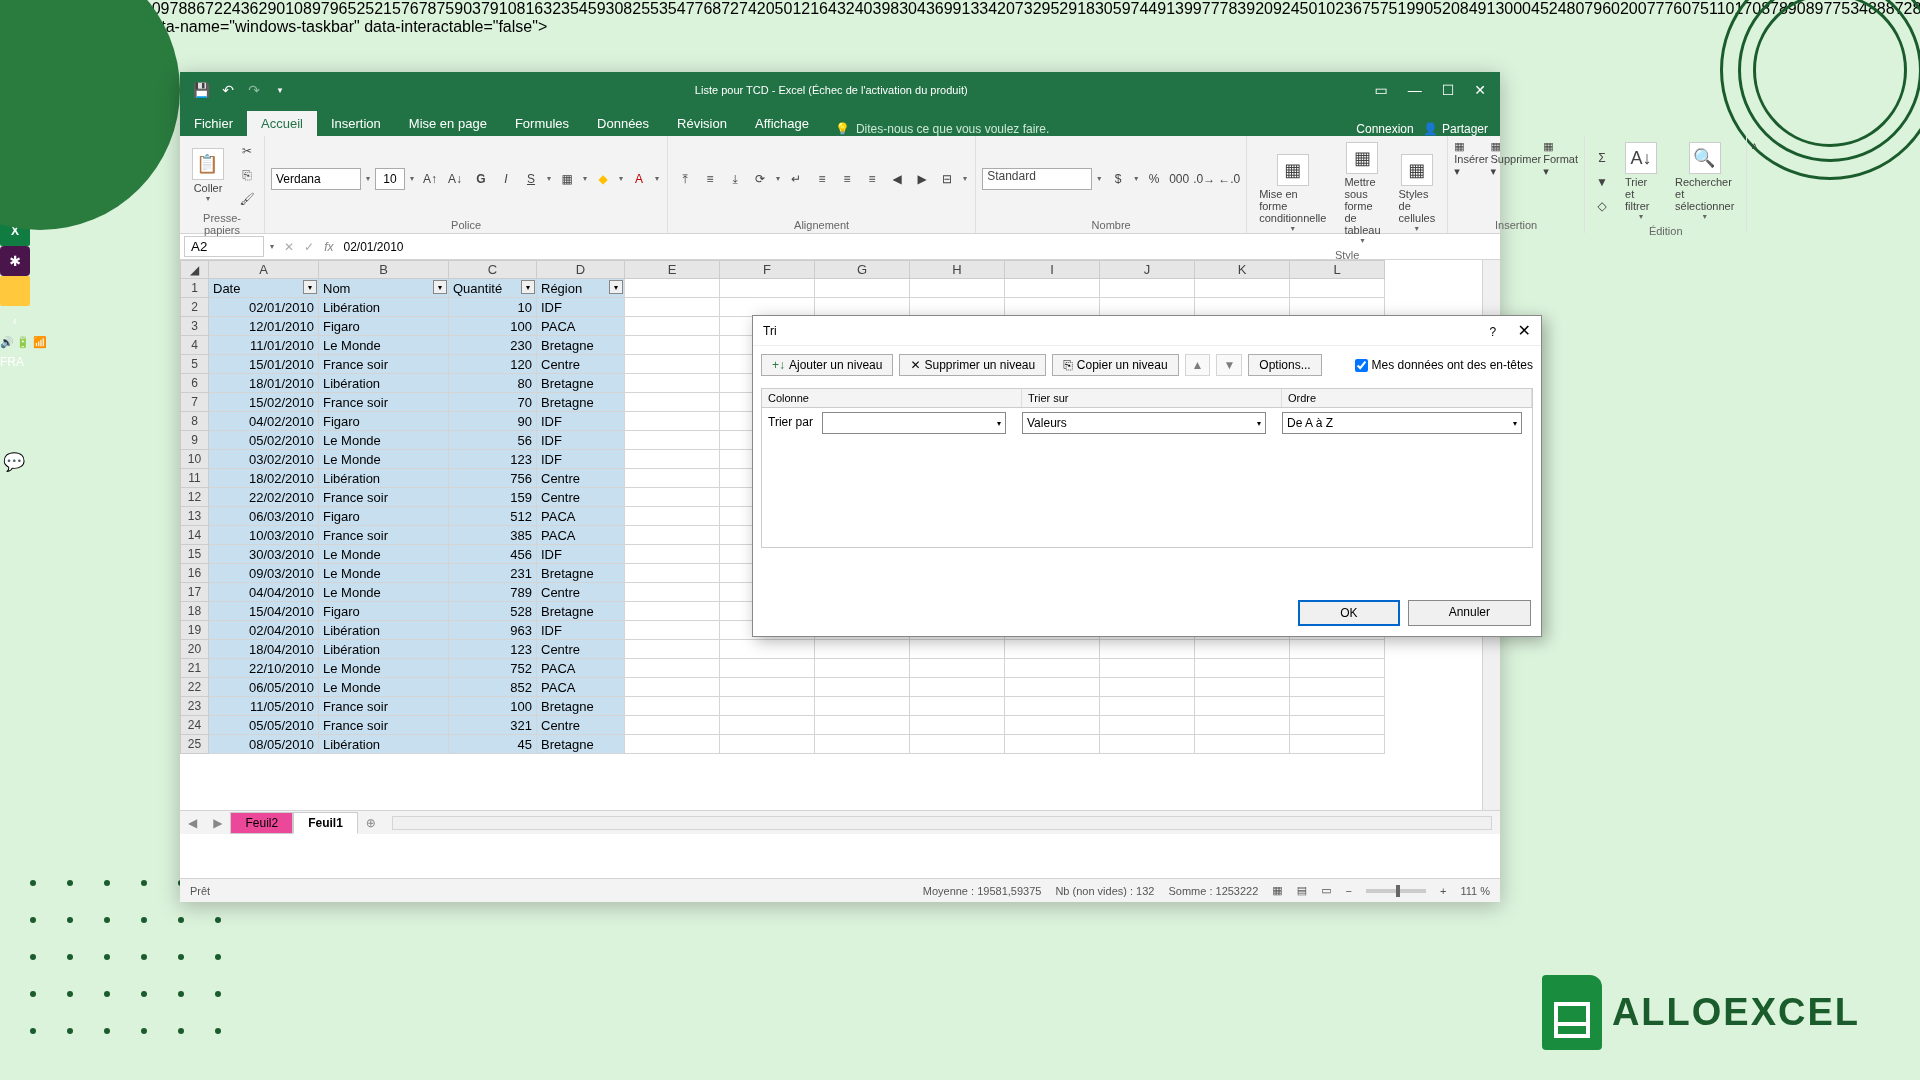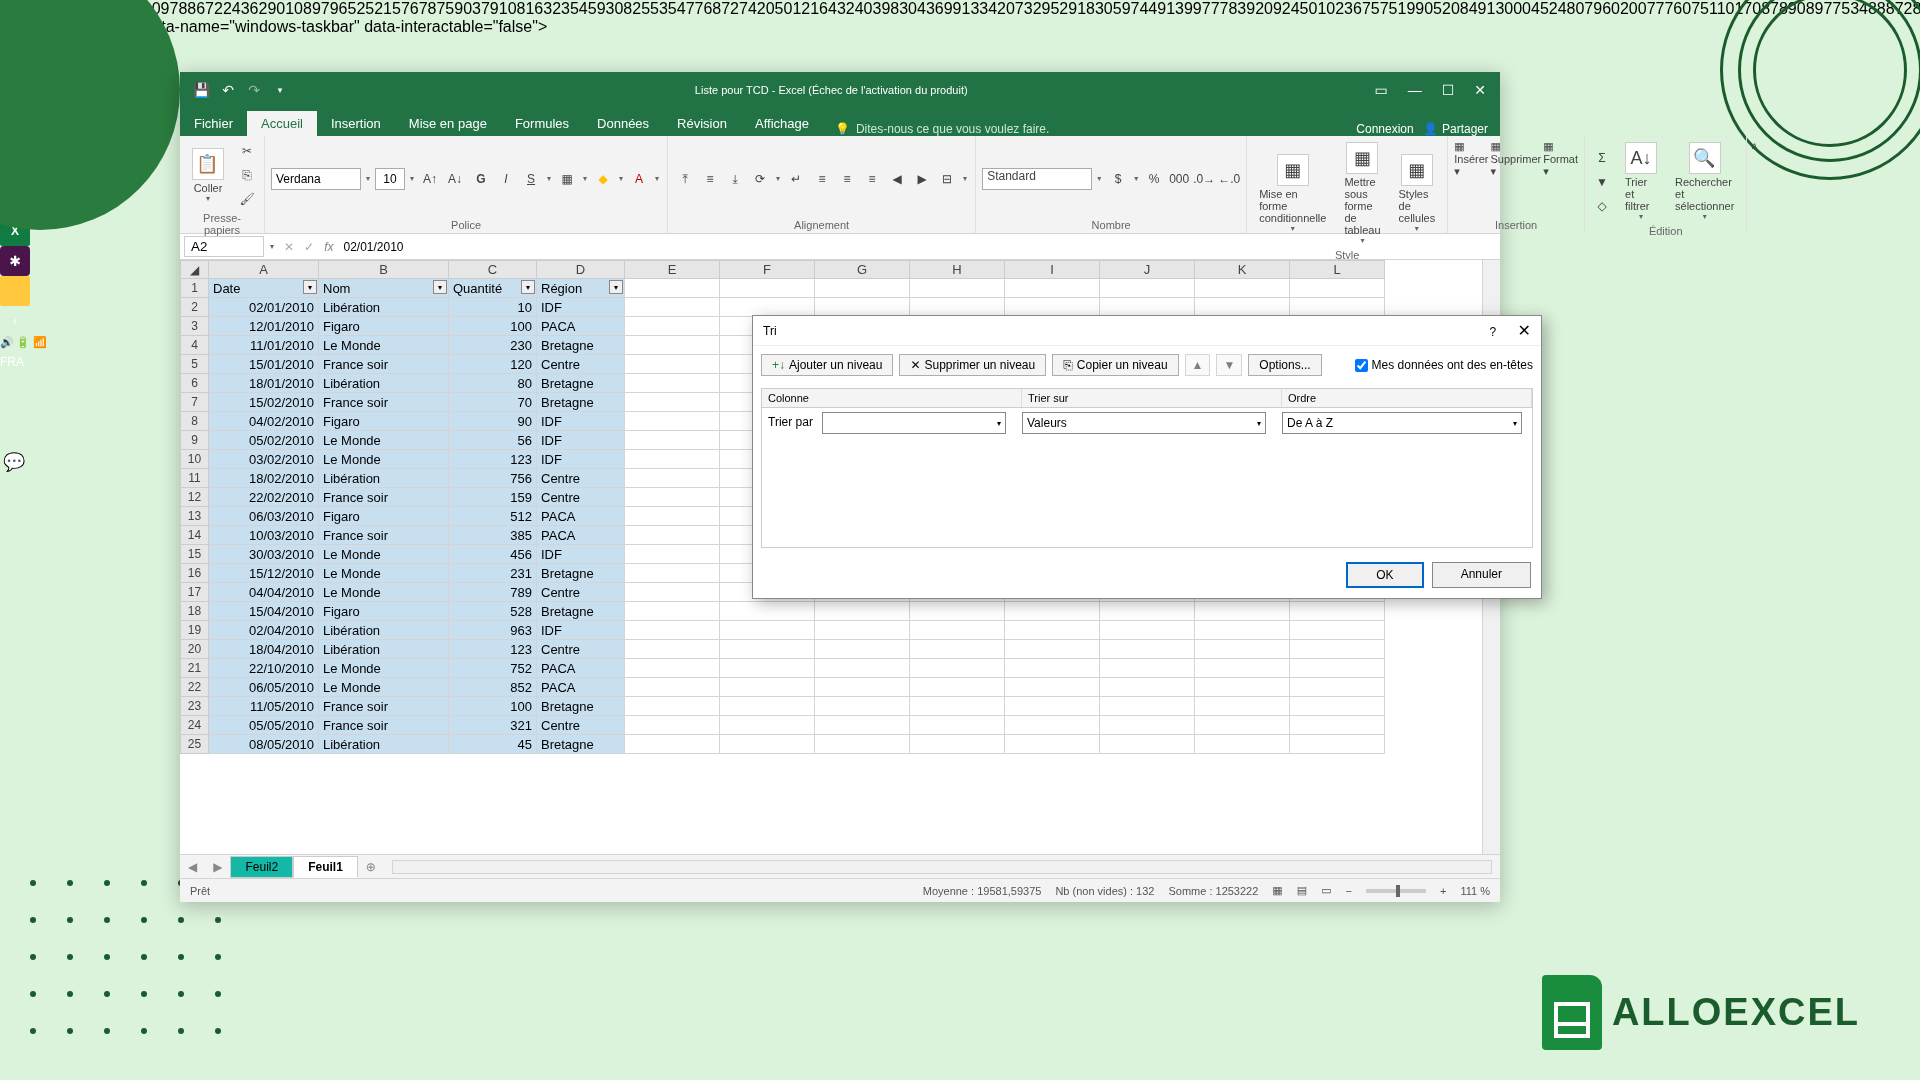--- a/index.html
+++ b/index.html
@@ -58,26 +58,26 @@
 .col-E,.col-F,.col-G,.col-H,.col-I,.col-J,.col-K,.col-L { width: 95px; }
 .grid td { border: 1px solid #d4d4d4; padding: 1px 4px; height: 19px; background:#c8dff0;}
 .grid td.wht { background:#fff; }
 .grid td.num { text-align: right; }
 .hdr-row td { background:#c8dff0; }
 .hdr-cell { position: relative; }
 .filter-btn { position: absolute; right: 1px; top: 1px; width: 14px; height: 14px; border: 1px solid #888; background: #f0f0f0; font-size: 8px; display: flex; align-items: center; justify-content: center; }
 .vscroll { width: 18px; background: #f0f0f0; border-left:1px solid #d4d4d4; }
 
 .tabs-bar { height: 24px; border-top: 1px solid #d4d4d4; display: flex; align-items: center; font-size: 12px; background:#f3f3f3;}
-.sheet-tab { padding: 3px 14px; border: 1px solid #ccc; background: #14b8a6; cursor: pointer; }
+.sheet-tab { padding: 3px 14px; border: 1px solid #ccc; background: #ec4899; cursor: pointer; }
 .sheet-tab.active { background: #fff; border-bottom-color: #fff; font-weight:bold; }
 .tab-nav { padding: 0 8px; color:#888; cursor:pointer; }
 .hscroll { flex:1; height:14px; background:#f0f0f0; border:1px solid #d4d4d4; margin:0 8px;}
 
-.status-bar { height: 24px; background: #f3f3f3; border-top: 1px solid #d4d4d4; display: flex; align-items: center; font-size: 11px; color: #555; padding: 0 10px; }
+.status-bar { height: 24px; background: #f3f3f3; border-top: 1px solid #d4d4d4; display: flex; align-items: center; font-size: 11px; color: #555; padding: 0 10px; margin-top: 44px; }
 .status-bar .right { margin-left: auto; display: flex; gap: 14px; align-items: center; }
 .zoom-slider { width:60px; height:4px; background:#ccc; position:relative;}
 .zoom-slider::after{content:'';position:absolute;left:50%;top:-4px;width:4px;height:12px;background:#666;}
 
 
 .sort-dialog { position: absolute; top: 315px; left: 752px; width: 790px; background: #fff; border: 1px solid #888; box-shadow: 4px 4px 15px rgba(0,0,0,0.3); z-index: 10; font-size: 12px; }
 .dlg-title { height: 30px; background: #fff; border-bottom: 1px solid #eee; display: flex; align-items: center; padding: 0 10px; justify-content: space-between; }
 .dlg-close { cursor: pointer; font-size: 16px; }
 .dlg-toolbar { padding: 8px; display: flex; gap: 6px; align-items: center; flex-wrap: wrap; }
 .dlg-btn { border: 1px solid #adadad; background: #f4f4f4; padding: 3px 10px; cursor: pointer; display:flex; align-items:center; gap:4px;}
@@ -86,21 +86,21 @@
 .dlg-grid { margin: 4px 8px; border: 1px solid #ccc; height: 160px; }
 .dlg-grid-hdr { display: flex; background: #f4f4f4; border-bottom: 1px solid #ccc; font-size: 11px; }
 .dlg-grid-hdr div { padding: 3px 6px; border-right: 1px solid #ddd; }
 .dgc1 { width: 260px; } .dgc2 { width: 260px; } .dgc3 { flex: 1; }
 .dlg-grid-row { display: flex; padding: 4px 0; }
 .dlg-grid-row .lbl { width: 60px; padding: 3px 6px; }
 .dlg-select { border: 1px solid #888; background: #fff; padding: 2px 4px; height: 22px; display: flex; align-items: center; justify-content: space-between; }
 .dlg-select .arr { font-size: 8px; }
 .ds1 { width: 184px; margin-right:16px;} .ds2 { width: 244px; margin-right:16px;} .ds3 { width: 240px; }
 .dlg-footer { padding: 10px; display: flex; justify-content: flex-end; gap: 8px; }
-.dlg-fbtn { border: 1px solid #888; padding: 4px 28px; cursor: pointer; background:#f0f0f0;}
+.dlg-fbtn { border: 1px solid #888; padding: 4px 40px; cursor: pointer; background:#f0f0f0;margin-top:38px;}
 .dlg-fbtn.primary { border: 2px solid #0066cc; }
 .tb-icon { width: 30px; height: 30px; display: flex; align-items: center; justify-content: center; font-size: 18px; color: #fff; cursor: pointer; border-radius:2px;}
 .tb-icon.excel-ico { background: #107c41; color:#fff; font-size:12px; font-weight:bold;}
 .tb-icon.edge-ico { background: linear-gradient(135deg,#0c6bb5,#3dc7f0); border-radius:50%;}
 .tb-icon.chrome-ico { background: radial-gradient(circle,#fff 25%, #ea4335 26%); border-radius:50%;}
 .tb-icon.folder-ico { background:#ffc83d; border-radius:2px;}
 .tb-icon.slack-ico { background:#4a154b; border-radius:4px; font-size:14px;}
 .tb-icon.sticky-ico { background:#ffc83d; border-radius:2px;}
 .tb-clock { margin-top: auto; color: #fff; font-size: 11px; text-align: center; line-height: 1.4; padding-bottom: 20px; }
 .tb-sys { color:#ccc; font-size:11px; display:flex; gap:6px; margin-top:auto; padding-bottom:6px;}
@@ -574,21 +574,21 @@
               <td class="wht"></td>
               <td class="wht"></td>
               <td class="wht"></td>
               <td class="wht"></td>
               <td class="wht"></td>
               <td class="wht"></td>
               <td class="wht"></td>
             </tr>
             <tr>
               <th class="rowh">16</th>
-              <td class="num">15/12/2010</td>
+              <td class="num">09/03/2010</td>
               <td>Le Monde</td>
               <td class="num">231</td>
               <td>Bretagne</td>
               <td class="wht"></td>
               <td class="wht"></td>
               <td class="wht"></td>
               <td class="wht"></td>
               <td class="wht"></td>
               <td class="wht"></td>
               <td class="wht"></td>

